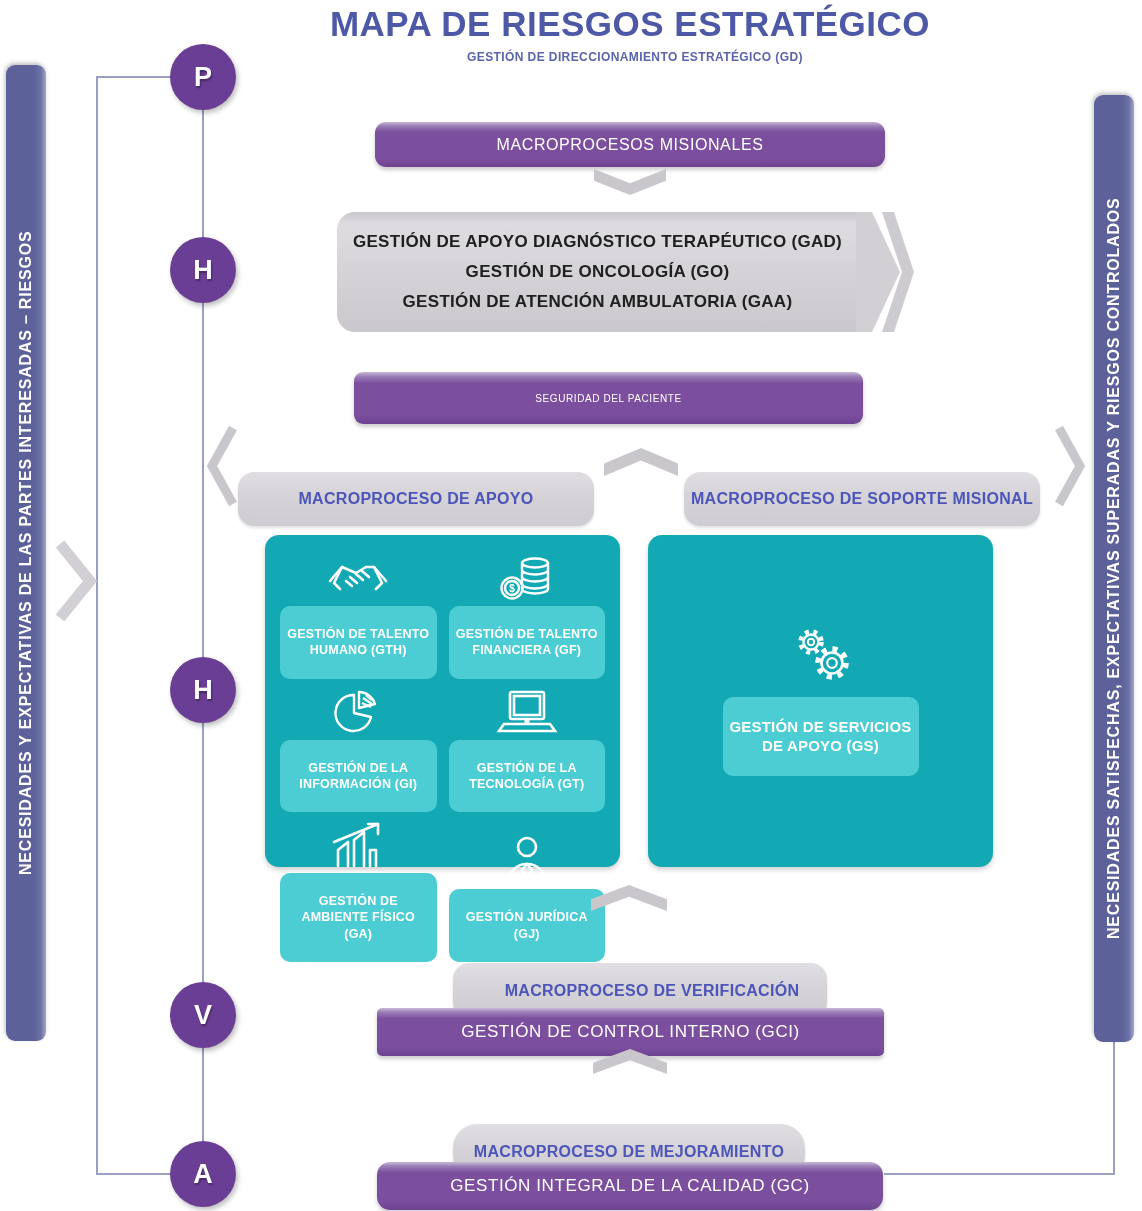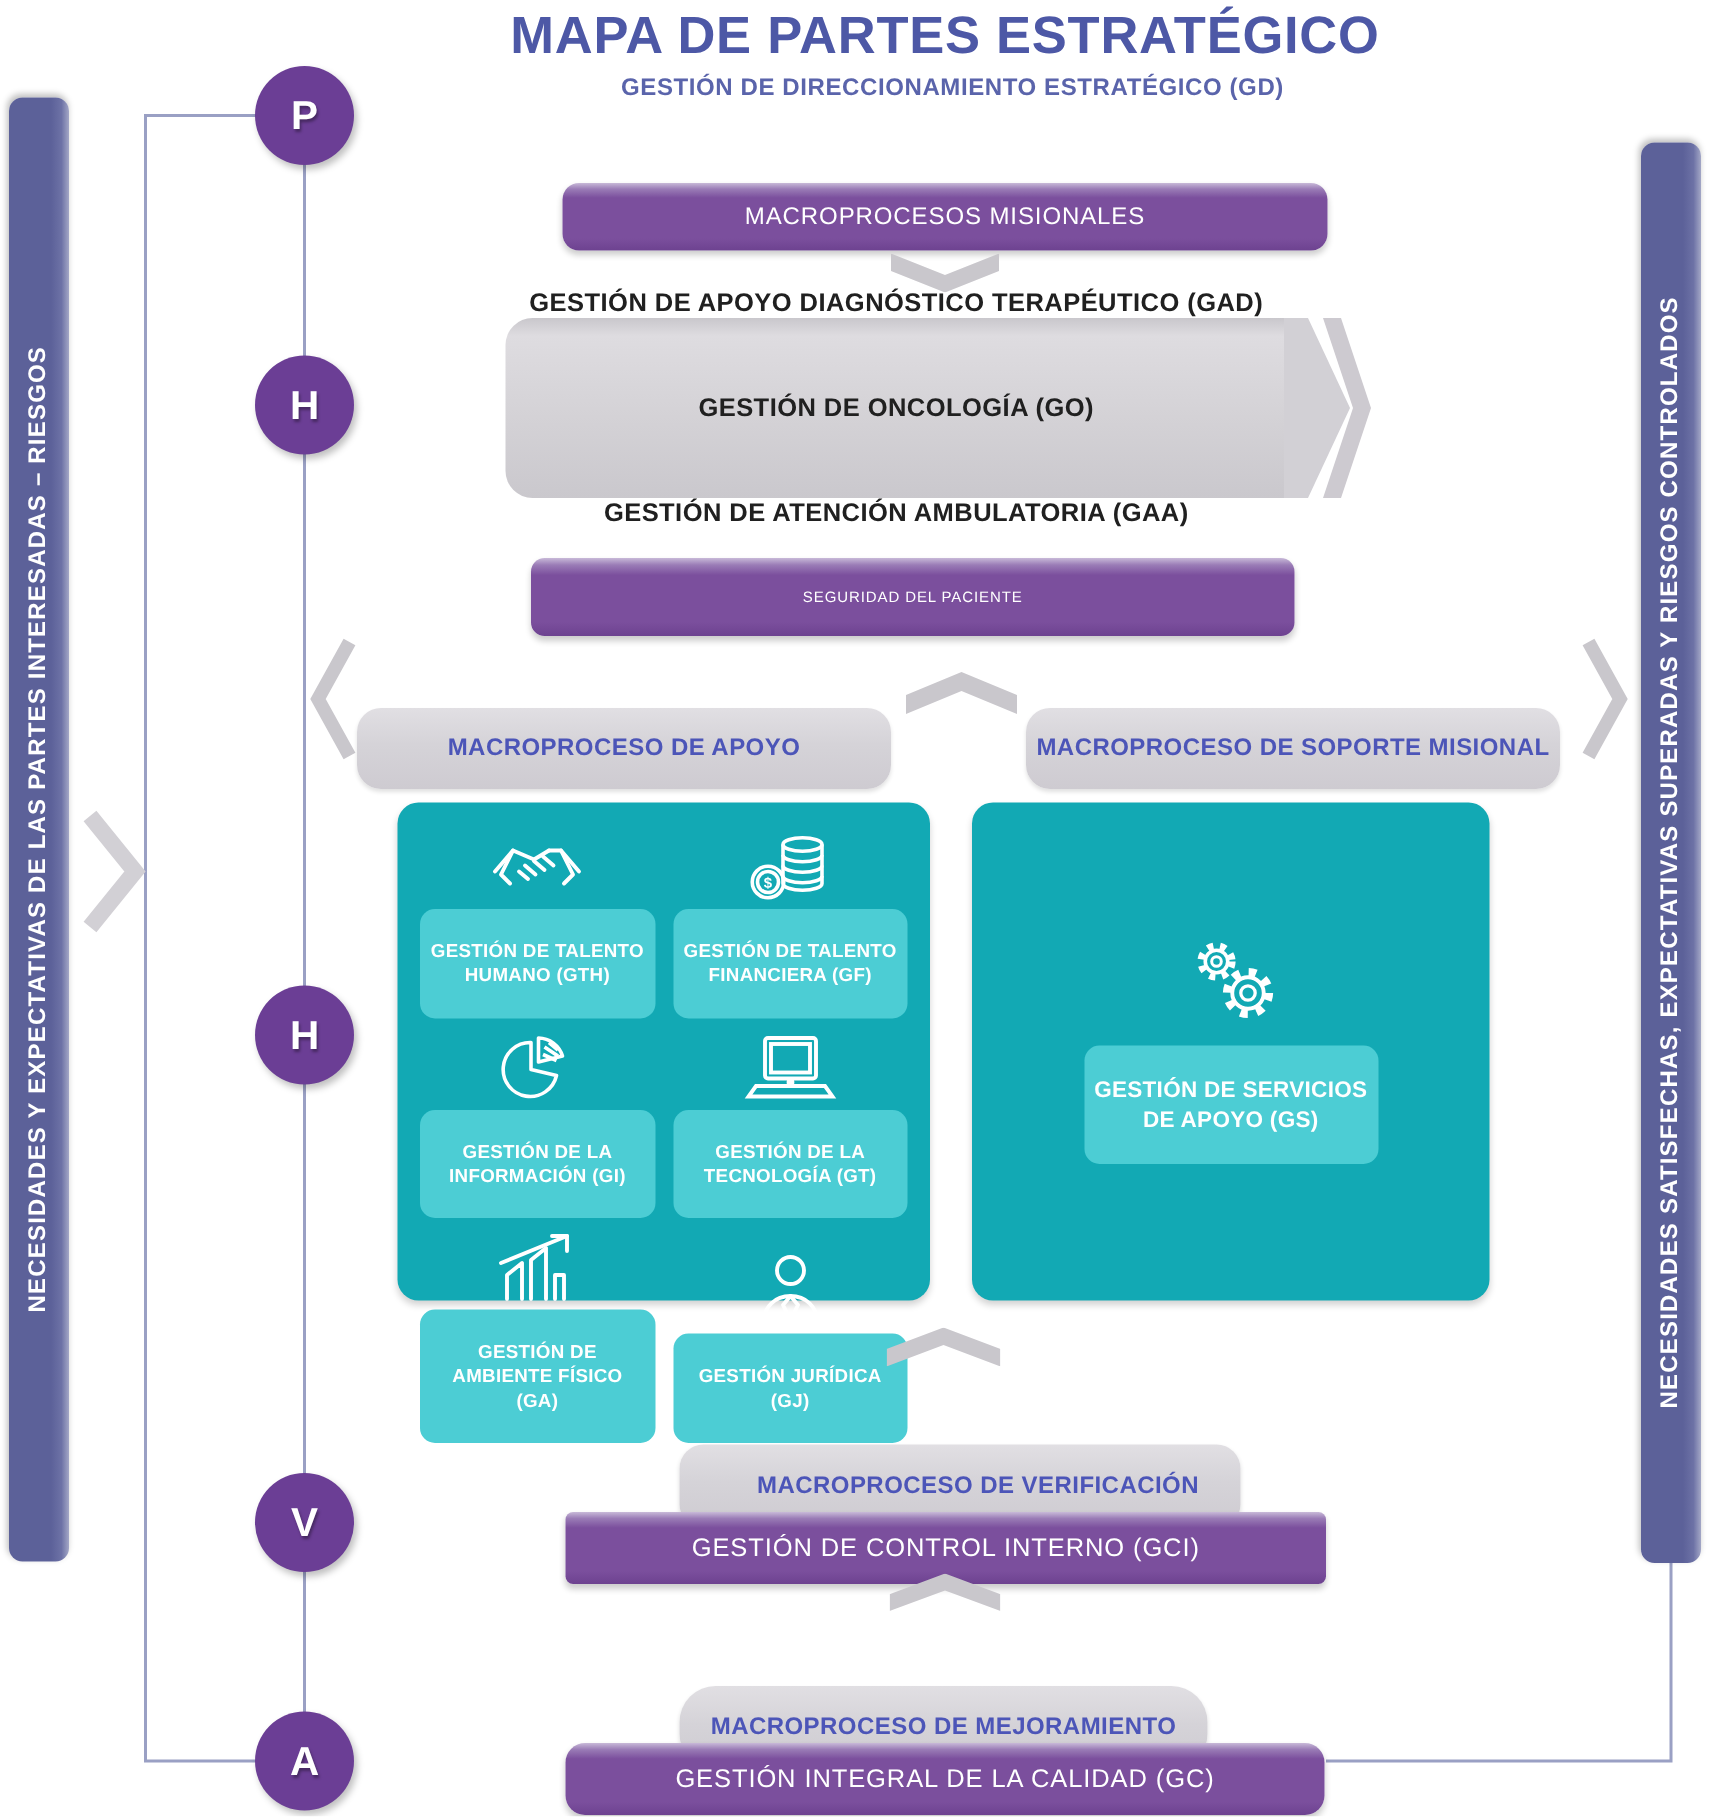--- a/index.html
+++ b/index.html
@@ -3,21 +3,21 @@
 <meta charset="utf-8">
 <style>
   html,body{margin:0;padding:0;background:#ffffff;}
   body{font-family:"Liberation Sans","DejaVu Sans",sans-serif;}
   .canvas{position:relative;width:1142px;height:1211px;background:#fff;overflow:hidden;}
 
   
   .title{position:absolute;left:150px;top:4px;width:960px;text-align:center;
          font-size:35px;font-weight:bold;letter-spacing:0.5px;color:#4d58a6;}
   .subtitle{position:absolute;left:210px;top:50px;width:850px;text-align:center;
-            font-size:16px;font-weight:bold;letter-spacing:0.4px;color:#5a64ab;}
+            font-size:12px;font-weight:bold;letter-spacing:0.4px;color:#5a64ab;}
 
   
   .rail{position:absolute;width:40px;border-radius:9px;color:#fff;
         background:linear-gradient(90deg,#a3a7c6 0px,#6d72a6 5px,#5c6199 12px,#5c6199 100%);
         writing-mode:vertical-rl;transform:rotate(180deg);text-align:center;line-height:40px;
         font-weight:bold;font-size:16px;letter-spacing:0.8px;box-shadow:1px 2px 4px rgba(0,0,0,0.25);}
   .rail-left{left:6px;top:65px;height:976px;}
   .rail-right{left:1094px;top:95px;height:947px;}
 
   
@@ -41,21 +41,21 @@
   
   .chev{position:absolute;background:#c9c7cc;}
   .chev-down{clip-path:polygon(0% 0%,50% 55%,100% 0%,100% 45%,50% 100%,0% 45%);}
   .chev-up{clip-path:polygon(50% 0%,100% 55%,100% 100%,50% 45%,0% 100%,0% 55%);}
 
   
   .arrow-body{position:absolute;left:337px;top:212px;width:521px;height:120px;
               border-radius:18px 0 0 18px;
               background:linear-gradient(180deg,#c9c7cc 0%,#dedce0 10%,#d4d2d6 55%,#cac8cd 100%);
               display:flex;flex-direction:column;align-items:center;justify-content:center;
-              color:#202020;font-weight:bold;font-size:17px;line-height:1.75;letter-spacing:0.3px;text-align:center;gap:40px;}
+              color:#202020;font-weight:bold;font-size:17px;line-height:1.75;letter-spacing:0.3px;text-align:center;}
   .arrow-tip{position:absolute;left:856px;top:212px;}
 
   
   .gbox{position:absolute;border-radius:16px;display:flex;align-items:center;justify-content:center;
         background:linear-gradient(180deg,#e1dfe3 0%,#d5d3d8 45%,#cecbd1 100%);
         color:#4c55b8;font-weight:bold;font-size:16px;letter-spacing:0.3px;text-align:center;
         box-shadow:0 2px 3px rgba(0,0,0,0.12);margin-top:36px;}
   .gbox-apoyo{left:238px;top:436px;width:356px;height:54px;}
   .gbox-soporte{left:684px;top:436px;width:356px;height:54px;}
   .gbox-verificacion{left:453px;top:927px;width:350px;height:56px;padding-left:24px;}
@@ -80,21 +80,21 @@
 <body>
 
 <div class="canvas">
 
   <svg class="lines">
     <path d="M203 77 H97 V1174 H203" fill="none" stroke="#9aa0c4" stroke-width="2"></path>
     <path d="M203 77 V1174" fill="none" stroke="#9aa0c4" stroke-width="2"></path>
     <path d="M884 1174 H1114 V1042" fill="none" stroke="#9aa0c4" stroke-width="2"></path>
   </svg>
 
-  <div class="title">MAPA DE PARTES ESTRATÉGICO</div>
+  <div class="title">MAPA DE RIESGOS ESTRATÉGICO</div>
   <div class="subtitle">GESTIÓN DE DIRECCIONAMIENTO ESTRATÉGICO (GD)</div>
 
   <div class="rail rail-left">NECESIDADES Y EXPECTATIVAS DE LAS PARTES INTERESADAS – RIESGOS</div>
   <div class="rail rail-right">NECESIDADES SATISFECHAS, EXPECTATIVAS SUPERADAS Y RIESGOS CONTROLADOS</div>
 
   <div class="phva" style="left:170px;top:44px;">P</div>
   <div class="phva" style="left:170px;top:237px;">H</div>
   <div class="phva" style="left:170px;top:657px;">H</div>
   <div class="phva" style="left:170px;top:982px;">V</div>
   <div class="phva" style="left:170px;top:1141px;">A</div>

